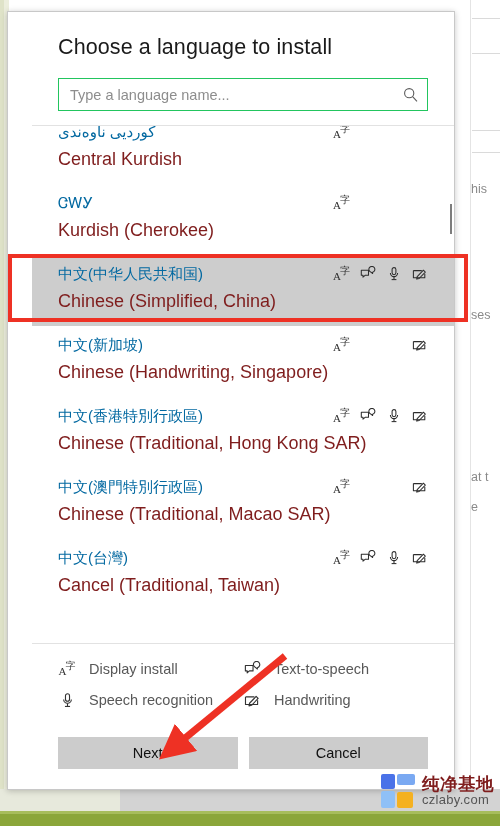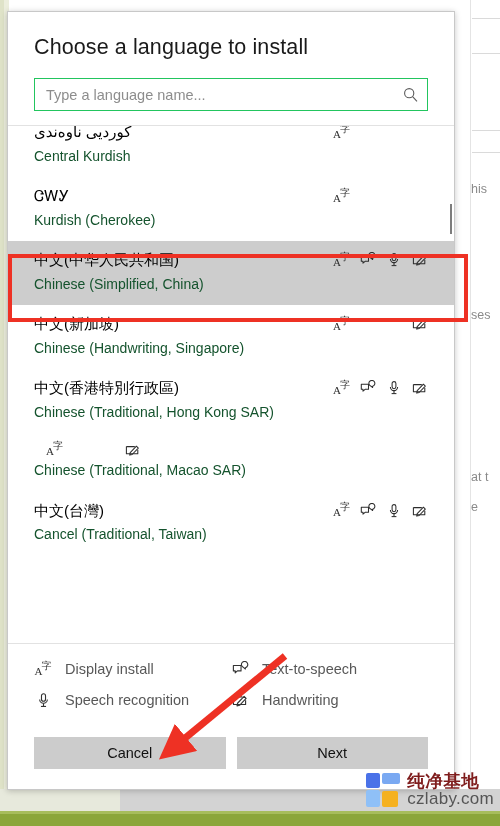--- a/index.html
+++ b/index.html
@@ -90,20 +90,21 @@
     position: absolute;
     left: 7px;
     top: 11px;
     width: 448px;
     height: 779px;
     background: #ffffff;
     border: 1px solid #c8c8c8;
     box-shadow: 0 1px 6px rgba(0,0,0,0.22);
     display: flex;
     flex-direction: column;
+    padding-left: 24px;
   }
 
   .dlg-title {
     font-size: 21.5px;
     color: #1a1a1a;
     padding: 23px 26px 0 26px;
     letter-spacing: 0.1px;
     font-weight: 400;
   }
 
@@ -164,28 +165,28 @@
   .lang-row.selected {
     background: #cdcdcd;
   }
   .lang-row .native-line {
     display: flex;
     align-items: center;
     justify-content: space-between;
   }
   .native {
     font-size: 15px;
-    color: #000000;
+    color: #0369a1;
     line-height: 1.5;
     white-space: nowrap;
     text-align: center;
   }
   .english {
-    font-size: 14px;
-    color: #14532d;
+    font-size: 18px;
+    color: #7f1d1d;
     line-height: 1.75;
     white-space: nowrap;
   }
   .feat-icons {
     display: flex;
     align-items: center;
     gap: 9px;
     color: #2d2d2d;
     flex: 0 0 auto;
     margin-left: 12px;
@@ -324,21 +325,21 @@
   .wm-logo .s3 { left: 0;  top: 17px; width: 14px; height: 17px; background: #8fc0f7; }
   .wm-logo .s4 { left: 16px; top: 18px; width: 16px; height: 16px; background: #f5b120; }
   .wm-text { line-height: 1.05; }
   .wm-cn {
     font-size: 17.5px;
     font-weight: bold;
     color: #7f1d1d;
     letter-spacing: 0.5px;
   }
   .wm-en {
-    font-size: 17px;
+    font-size: 13px;
     color: #555;
     letter-spacing: 0.3px;
   }
 </style>
 </head>
 <body>
 
 <div id="screen">
 
   <div class="bg-left-strip"></div>
@@ -503,20 +504,21 @@
                     <path d="M1.4 4.6 h8.4 M1.4 4.6 v7.2 h11.4 v-4.1" stroke-linejoin="round"></path>
                     <path d="M5.2 10.6 l6.2-6.4 1.9 1.9 -6.2 6.4 -2.4 0.6 z" stroke-linejoin="round"></path>
                   </svg>
                 </span>
               </div>
             </div>
             <div class="english">Chinese (Traditional, Hong Kong SAR)</div>
           </div>
           <div class="lang-row">
             <div class="native-line">
+              <div class="native">中文(澳門特別行政區)</div>
               <div class="feat-icons">
                 <span class="slot">
                   <span class="ico-display">
                     <span class="a-part">A</span>
                     <span class="cjk-part">字</span>
                   </span>
                 </span>
                 <span class="slot empty"></span>
                 <span class="slot empty"></span>
                 <span class="slot">
@@ -602,22 +604,22 @@
             <svg width="17" height="17" viewBox="0 0 16 16" fill="none" stroke="currentColor" stroke-width="1.05">
               <path d="M1.4 4.6 h8.4 M1.4 4.6 v7.2 h11.4 v-4.1" stroke-linejoin="round"></path>
               <path d="M5.2 10.6 l6.2-6.4 1.9 1.9 -6.2 6.4 -2.4 0.6 z" stroke-linejoin="round"></path>
             </svg>
           </span>
           <span class="lg-label">Handwriting</span>
         </div>
       </div>
 
     <div class="dlg-actions">
+      <button class="btn">Next</button>
       <button class="btn">Cancel</button>
-      <button class="btn">Next</button>
     </div>
   </div>
 
   <div class="red-box"></div>
 
   <svg class="red-arrow" viewBox="0 0 150 110">
     <defs>
       <marker id="arrowhead" markerWidth="5" markerHeight="5" refX="2.4" refY="2.5" orient="auto">
         <path d="M0,0 L5,2.5 L0,5 z" fill="#ee3124"></path>
       </marker>

